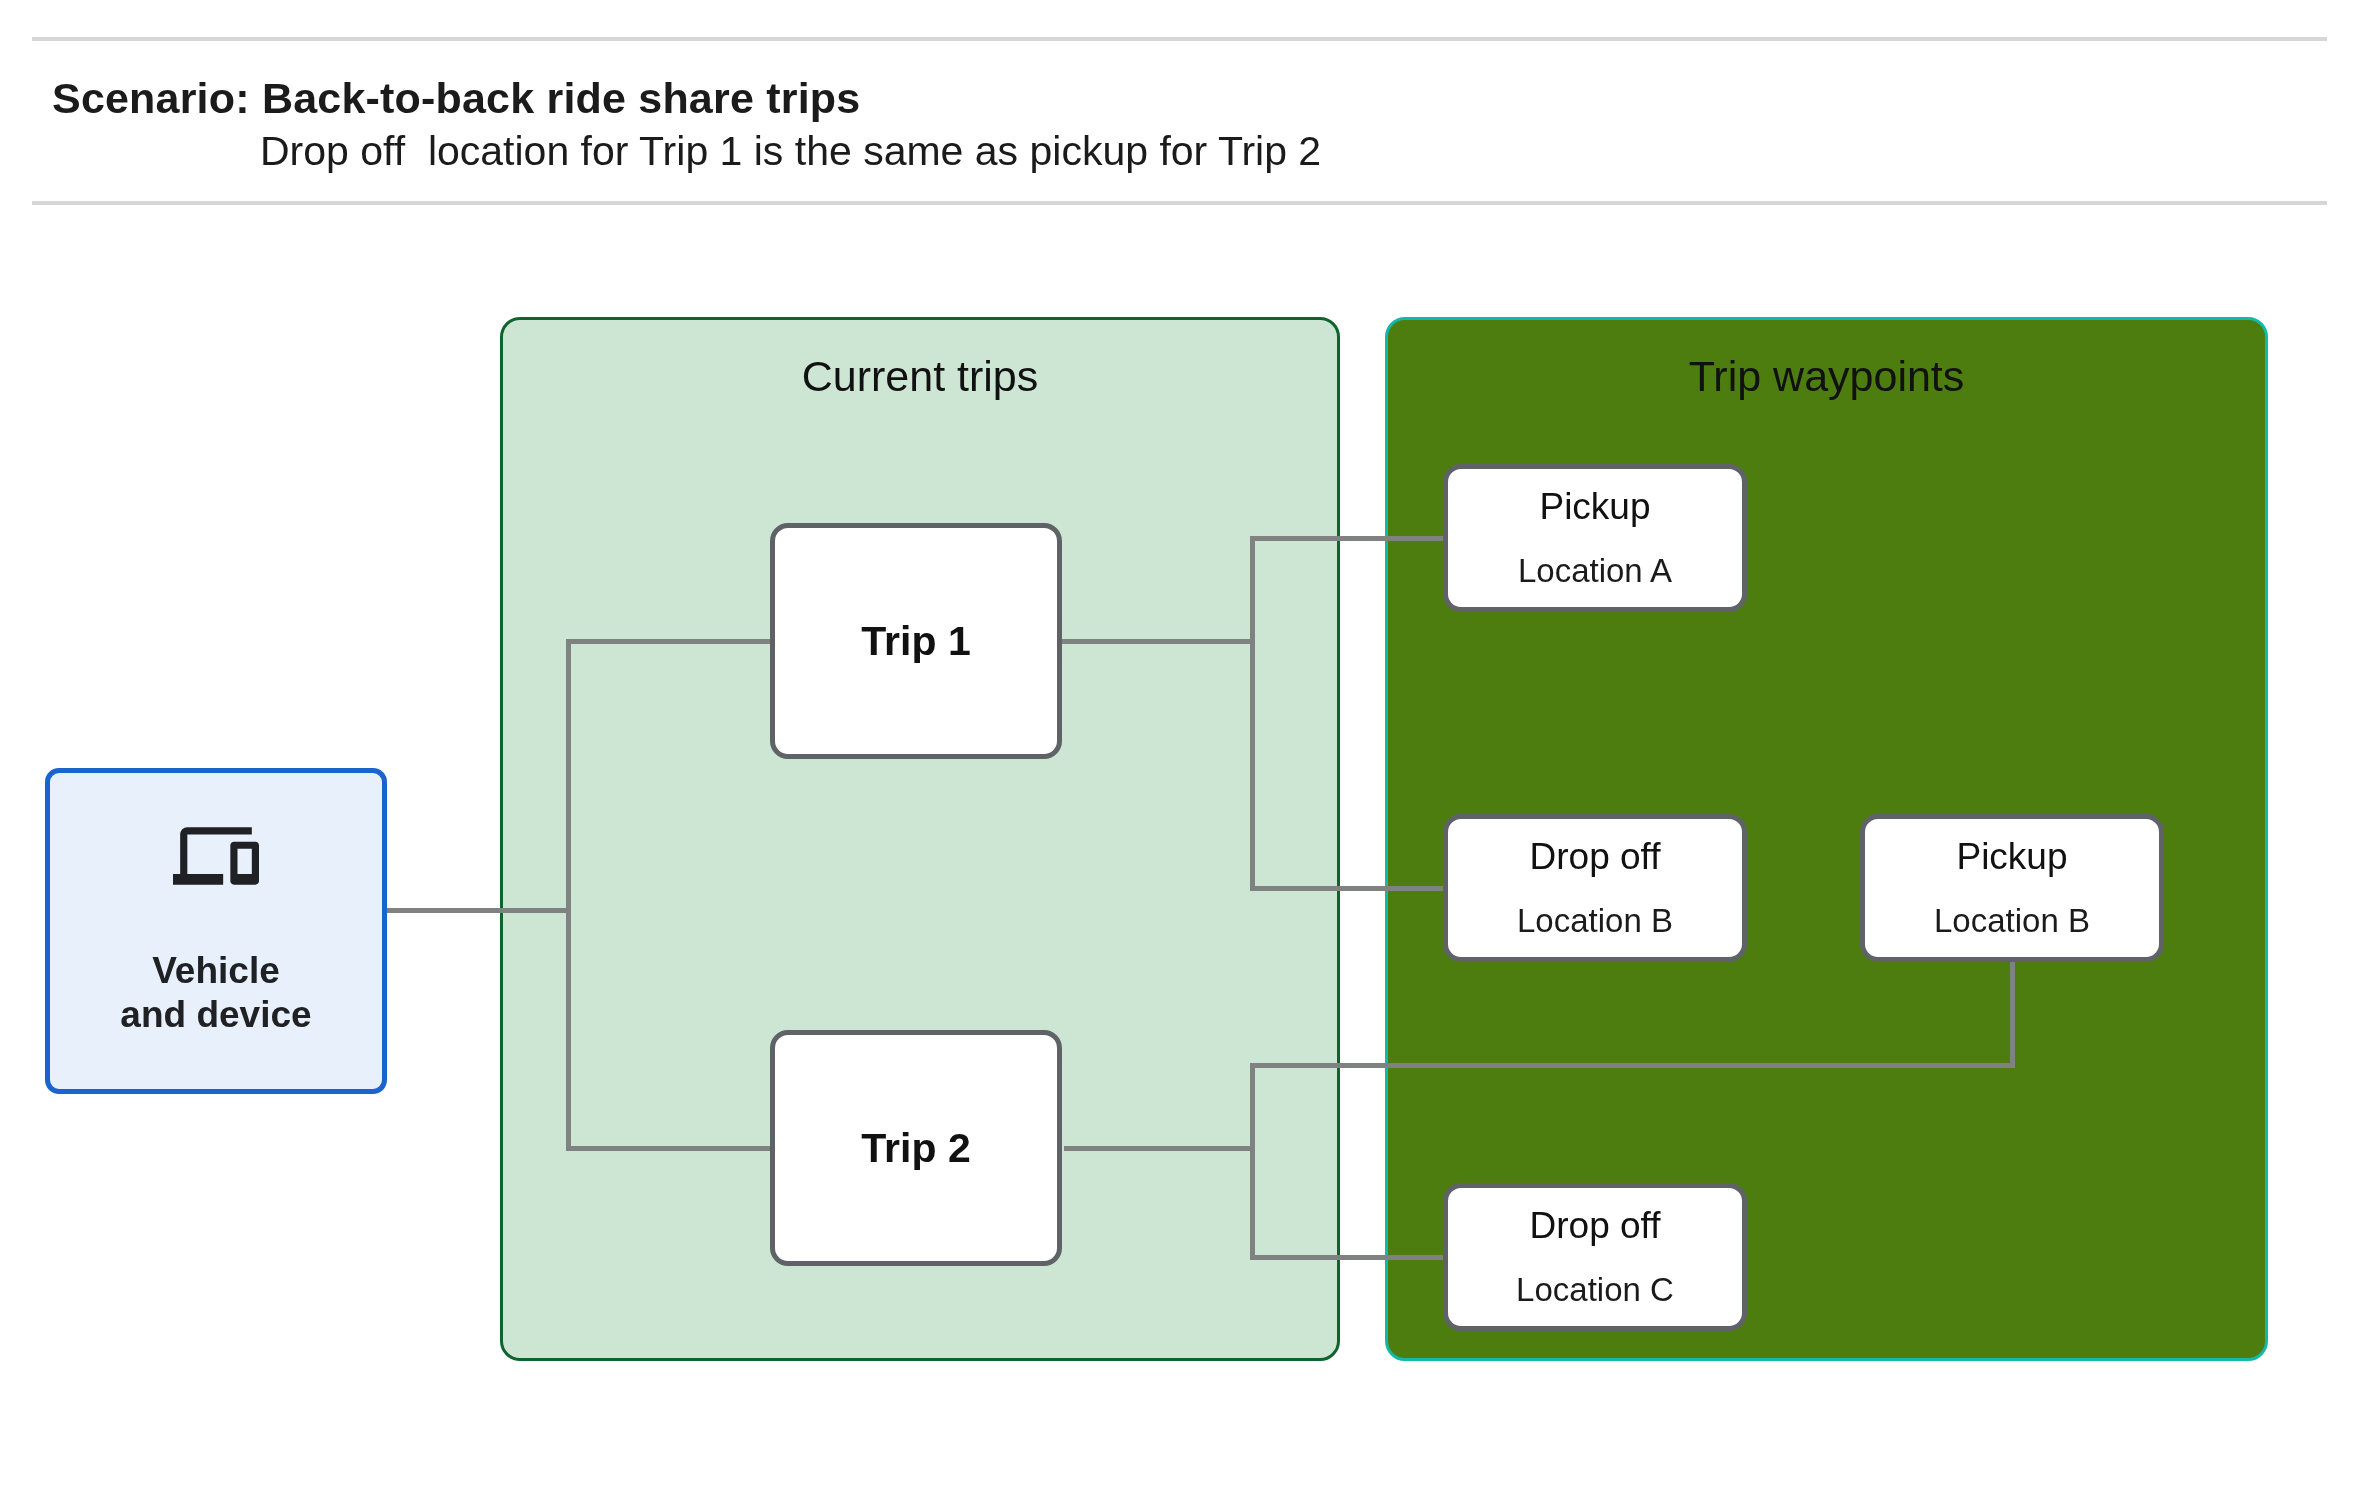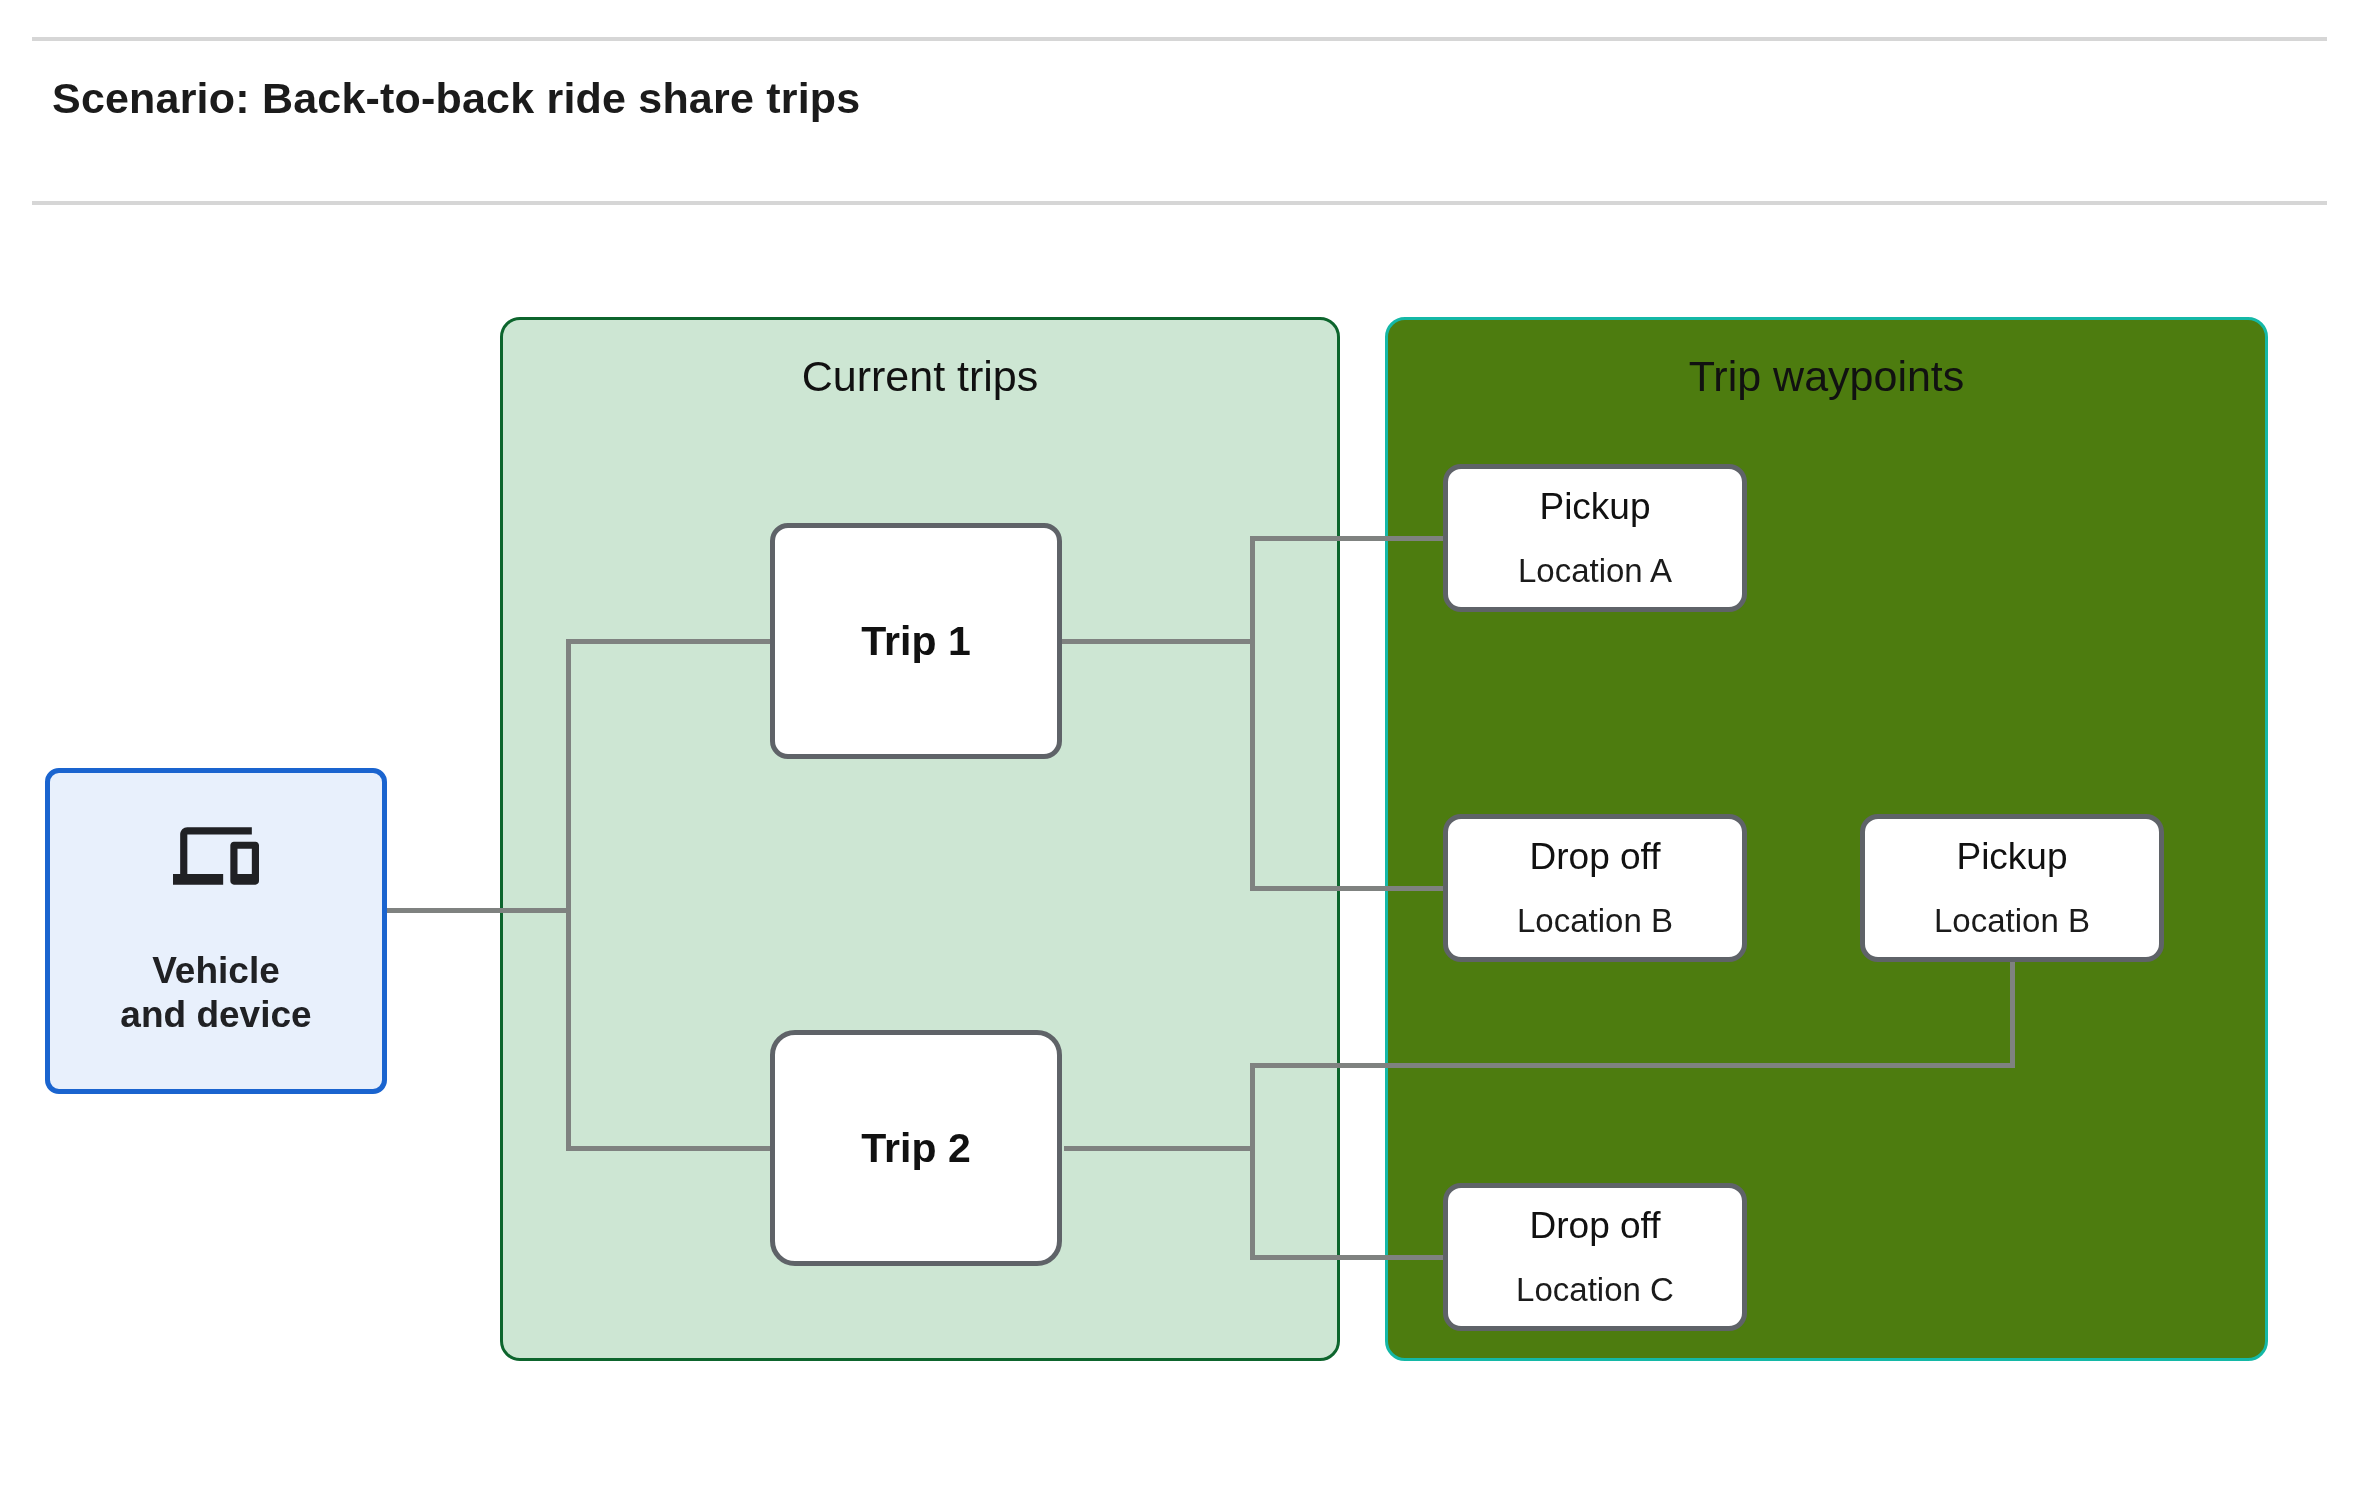--- a/index.html
+++ b/index.html
@@ -109,21 +109,21 @@
     font-weight: bold;
     line-height: 1.2;
     color: #202124;
   }
   .trip {
     left: 770px;
     width: 292px;
     height: 236px;
   }
   .trip-1 { top: 523px; }
-  .trip-2 { top: 1030px; border-radius: 25px; }
+  .trip-2 { top: 1030px; }
   .trip-label {
     font-size: 41px;
     font-weight: bold;
     color: #111;
     text-align: right;
   }
   .waypoint {
     width: 304px;
     height: 148px;
   }
@@ -144,20 +144,21 @@
     margin-top: 24px;
   }
 </style>
 </head>
 <body>
 
 <div class="stage">
 
   <div class="rule rule-top"></div>
   <div class="title">Scenario: Back-to-back ride share trips</div>
+  <div class="subtitle">Drop off  location for Trip 1 is the same as pickup for Trip 2</div>
   <div class="rule rule-bottom"></div>
 
   <section class="group group-green">
     <div class="group-title">Current trips</div>
   </section>
   <section class="group group-orange">
     <div class="group-title">Trip waypoints</div>
   </section>
 
   <div class="line" style="left:387px; top:908px; width:181px; height:5px;"></div>

